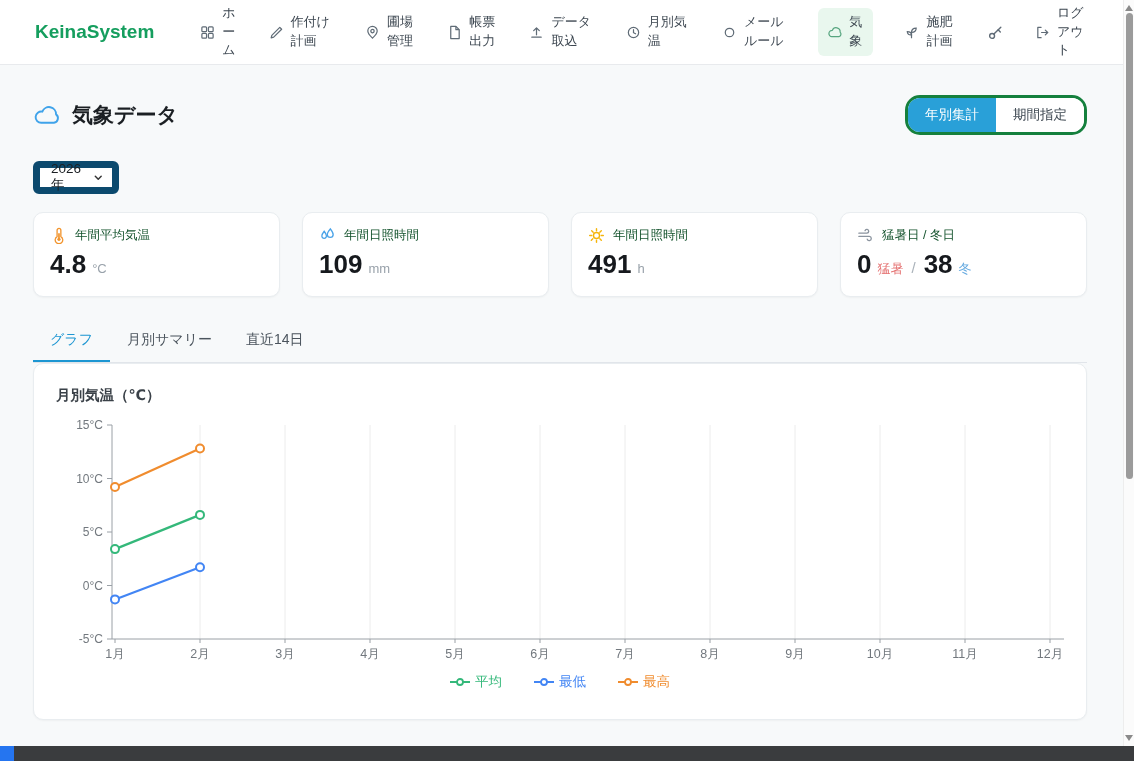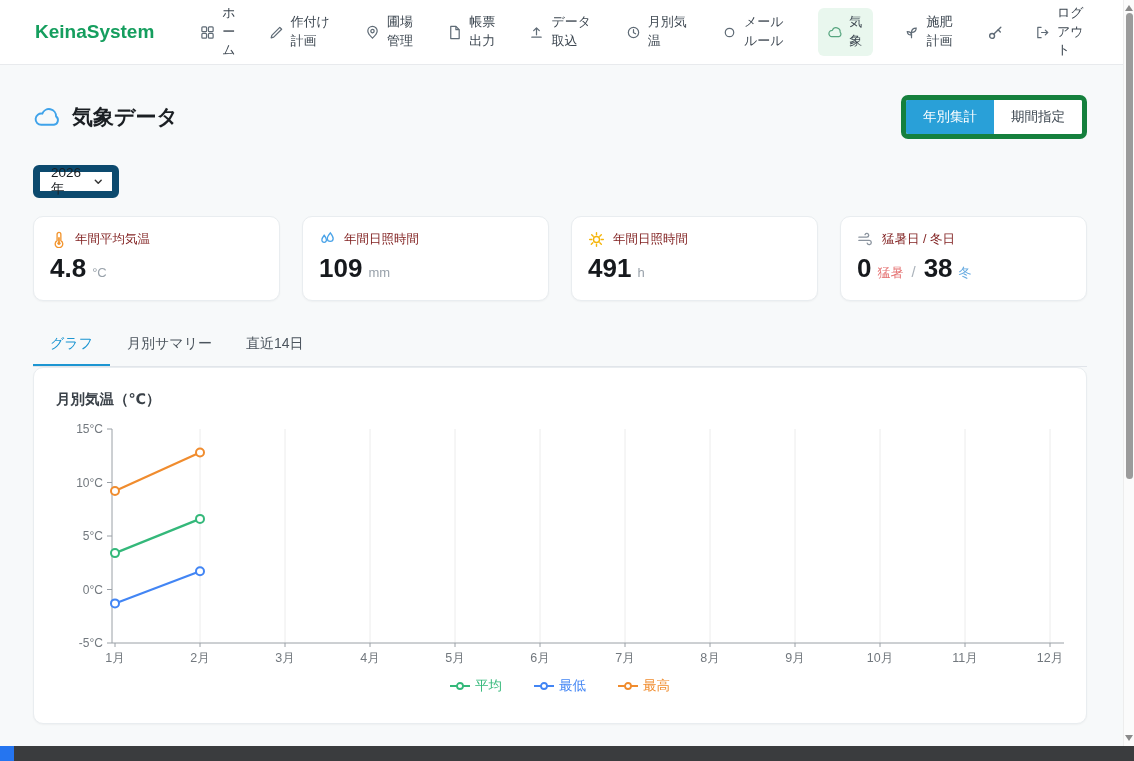--- a/index.html
+++ b/index.html
@@ -14,32 +14,32 @@
   .nav-item { display:flex; align-items:center; gap:7px; font-size:13px; line-height:1.45;
               color:#3c4650; cursor:pointer; }
   .nav-item svg { flex:0 0 auto; }
   .nav-item.active { background:#e9f7ee; padding:5px 9px; border-radius:6px; }
   .lbl.w1 { width:15px; } .lbl.w2 { width:29px; } .lbl.w3 { width:43px; }
 
   
   .content { padding:30px 47px 0 33px; }
   .title-row { display:flex; align-items:center; justify-content:space-between; }
   .page-title { display:flex; align-items:center; gap:12px; font-size:21px; font-weight:700; color:#1b1f23; }
-  .toggle-group { display:flex; border:5px solid #15803d; border-radius:7px; overflow:hidden; background:#fff; }
+  .toggle-group { display:flex; border:3px solid #15803d; border-radius:15px; overflow:hidden; background:#fff; }
   .toggle-btn { font-size:13.5px; padding:8px 17px; background:#fff; color:#3c4650; border:none; cursor:pointer; }
   .toggle-btn.active { background:#29a0d8; color:#fff; }
 
   .year-select { margin-top:26px; width:86px; height:33px; background:#fff; border:7px solid #0c4a6e;
                  border-radius:6px; display:flex; align-items:center; justify-content:space-between;
                  padding:0 9px 0 11px; font-size:13.5px; color:#1b1f23; cursor:pointer; }
 
   .cards { margin-top:18px; display:grid; grid-template-columns:repeat(4,1fr); gap:22px; }
   .card { background:#fff; border:1px solid #e9edf0; border-radius:10px; box-shadow:0 1px 2px rgba(0,0,0,.04);
           padding:14px 16px 15px; height:85px; }
-  .card-label { display:flex; align-items:flex-end; gap:8px; font-size:12.5px; color:#7f1d1d; }
+  .card-label { display:flex; align-items:flex-end; gap:8px; font-size:12.5px; color:#14532d; }
   .card-value { margin-top:5px; display:flex; align-items:baseline; gap:6px; }
   .big-num { font-size:26px; font-weight:700; color:#16191d; }
   .unit { font-size:13px; color:#98a1aa; }
   .hot { color:#e57373; font-size:13px; } .cold { color:#64a9e0; font-size:13px; }
   .sep { color:#aab2ba; font-size:15px; margin:0 2px; }
 
   .tabs { margin-top:25px; display:flex; border-bottom:1px solid #e1e5ea; }
   .tab { font-size:14px; color:#4b545d; padding:9px 17px 11px; cursor:pointer; border-bottom:2.5px solid transparent; }
   .tab.active { color:#1d96d2; border-bottom-color:#1d96d2; }
 

